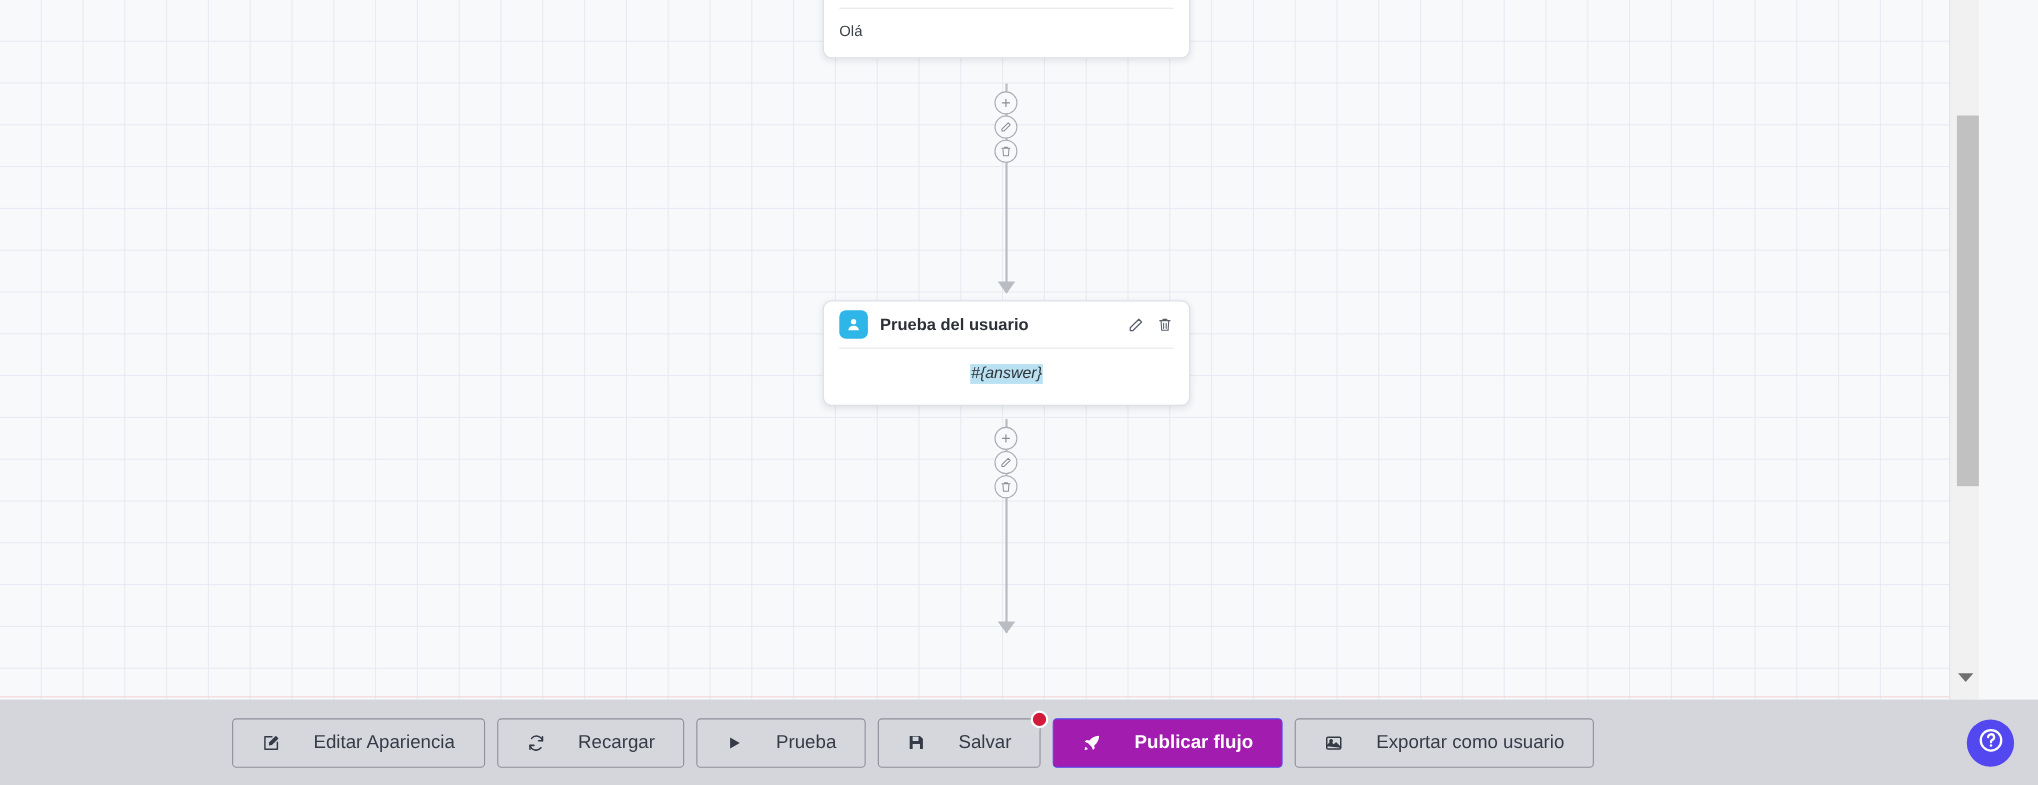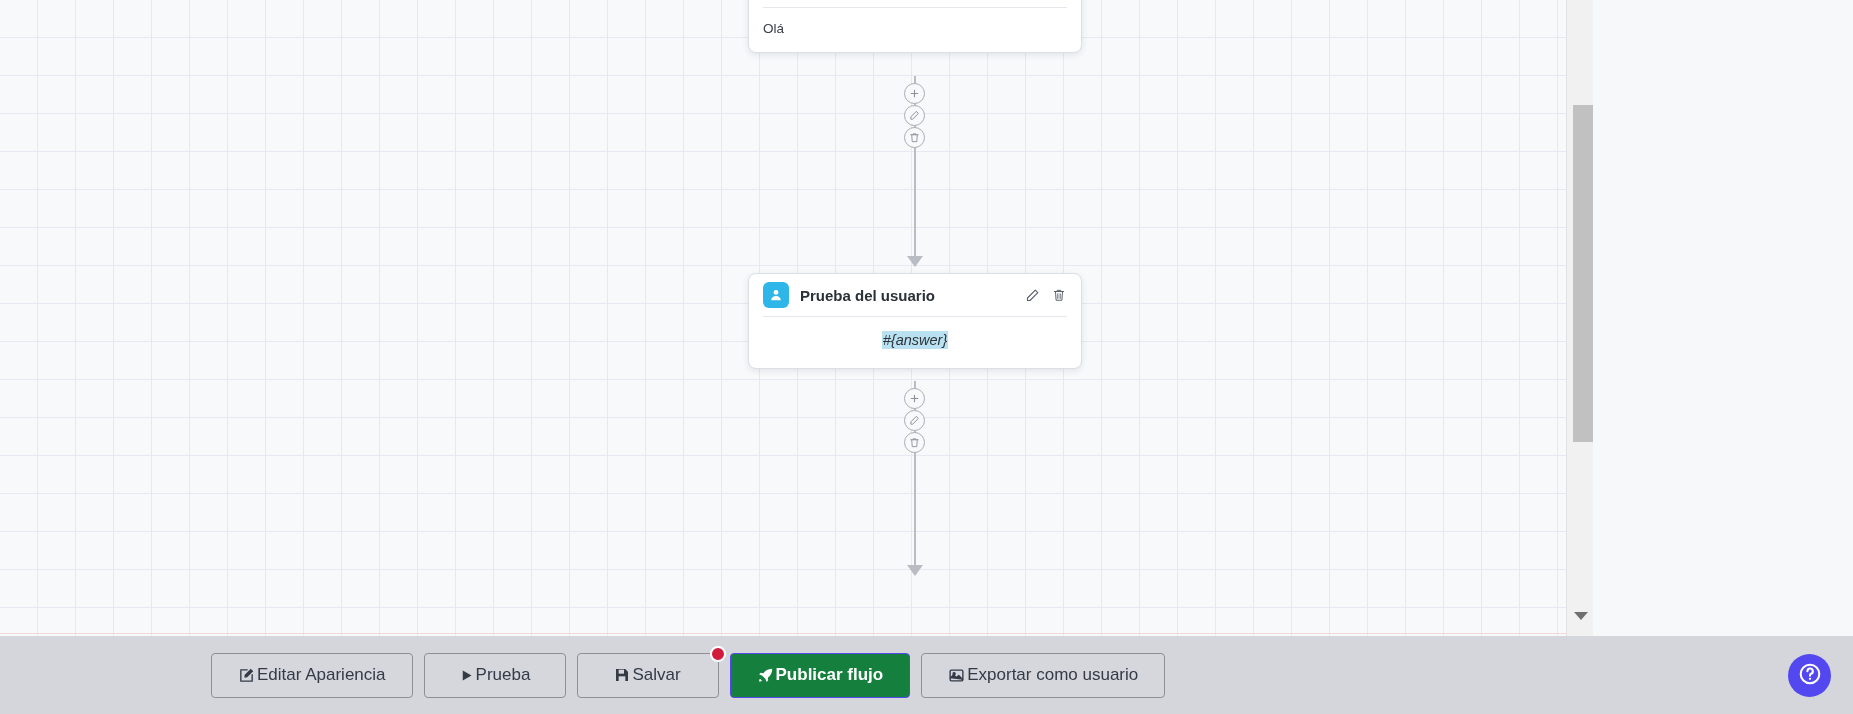--- a/index.html
+++ b/index.html
@@ -15,21 +15,21 @@
     position: relative;
     width: 1853px;
     height: 714px;
     overflow: hidden;
   }
 
   
   .canvas {
     position: absolute;
     left: 0; top: 0;
-    width: 1593px;
+    width: 1799px;
     height: 636px;
     background-color: #f8f9fb;
     background-image:
       linear-gradient(to right, #e6e9f2 1px, transparent 1px),
       linear-gradient(to bottom, #e6e9f2 1px, transparent 1px);
     background-size: 38px 38px;
     background-position: -1px -1px;
     overflow: hidden;
   }
   .canvas-bottom-edge {
@@ -204,34 +204,34 @@
     position: relative;
     height: 45px;
     min-width: 142px;
     padding: 0 26px;
     background: #d5d7dd;
     border: 1px solid #8e9099;
     border-radius: 4px;
     display: flex;
     align-items: center;
     justify-content: center;
-    gap: 2px;
+    gap: 30px;
     font-size: 17px;
     color: #343a46;
     cursor: pointer;
     white-space: nowrap;
   }
   .tb-btn .tb-ico {
     display: flex;
     align-items: center;
     justify-content: center;
     color: #343a46;
   }
   .tb-btn.primary {
-    background: #15803d;
+    background: #a21caf;
     border-color: #5348f0;
     color: #ffffff;
     font-weight: bold;
   }
   .tb-btn.primary .tb-ico { color: #ffffff; }
   .tb-badge {
     position: absolute;
     top: -8px;
     right: -8px;
     width: 16px;
@@ -359,20 +359,31 @@
     <div class="tb-btn">
       <span class="tb-ico">
         <svg width="17" height="17" viewBox="0 0 24 24" fill="none" stroke="currentColor" stroke-width="1.9" stroke-linecap="round" stroke-linejoin="round">
           <path d="M4 4h9M4 4v16h16v-9"></path>
           <path d="M18 2.5l3.5 3.5L13 14.5l-4 .5.5-4z" fill="currentColor" stroke="none"></path>
         </svg>
       </span>
       <span>Editar Apariencia</span>
     </div>
 
+    <div class="tb-btn">
+      <span class="tb-ico">
+        <svg width="17" height="17" viewBox="0 0 24 24" fill="none" stroke="currentColor" stroke-width="2" stroke-linecap="round" stroke-linejoin="round">
+          <path d="M20 9a8 8 0 0 0-14-3"></path>
+            <path d="M4 15a8 8 0 0 0 14 3"></path>
+          <path d="M20 4v5h-5"></path>
+            <path d="M4 20v-5h5"></path>
+        </svg>
+      </span>
+      <span>Recargar</span>
+    </div>
 
     <div class="tb-btn">
       <span class="tb-ico">
         <svg width="15" height="15" viewBox="0 0 24 24" fill="currentColor">
           <path d="M6 4l14 8-14 8z"></path>
         </svg>
       </span>
       <span>Prueba</span>
     </div>
 

